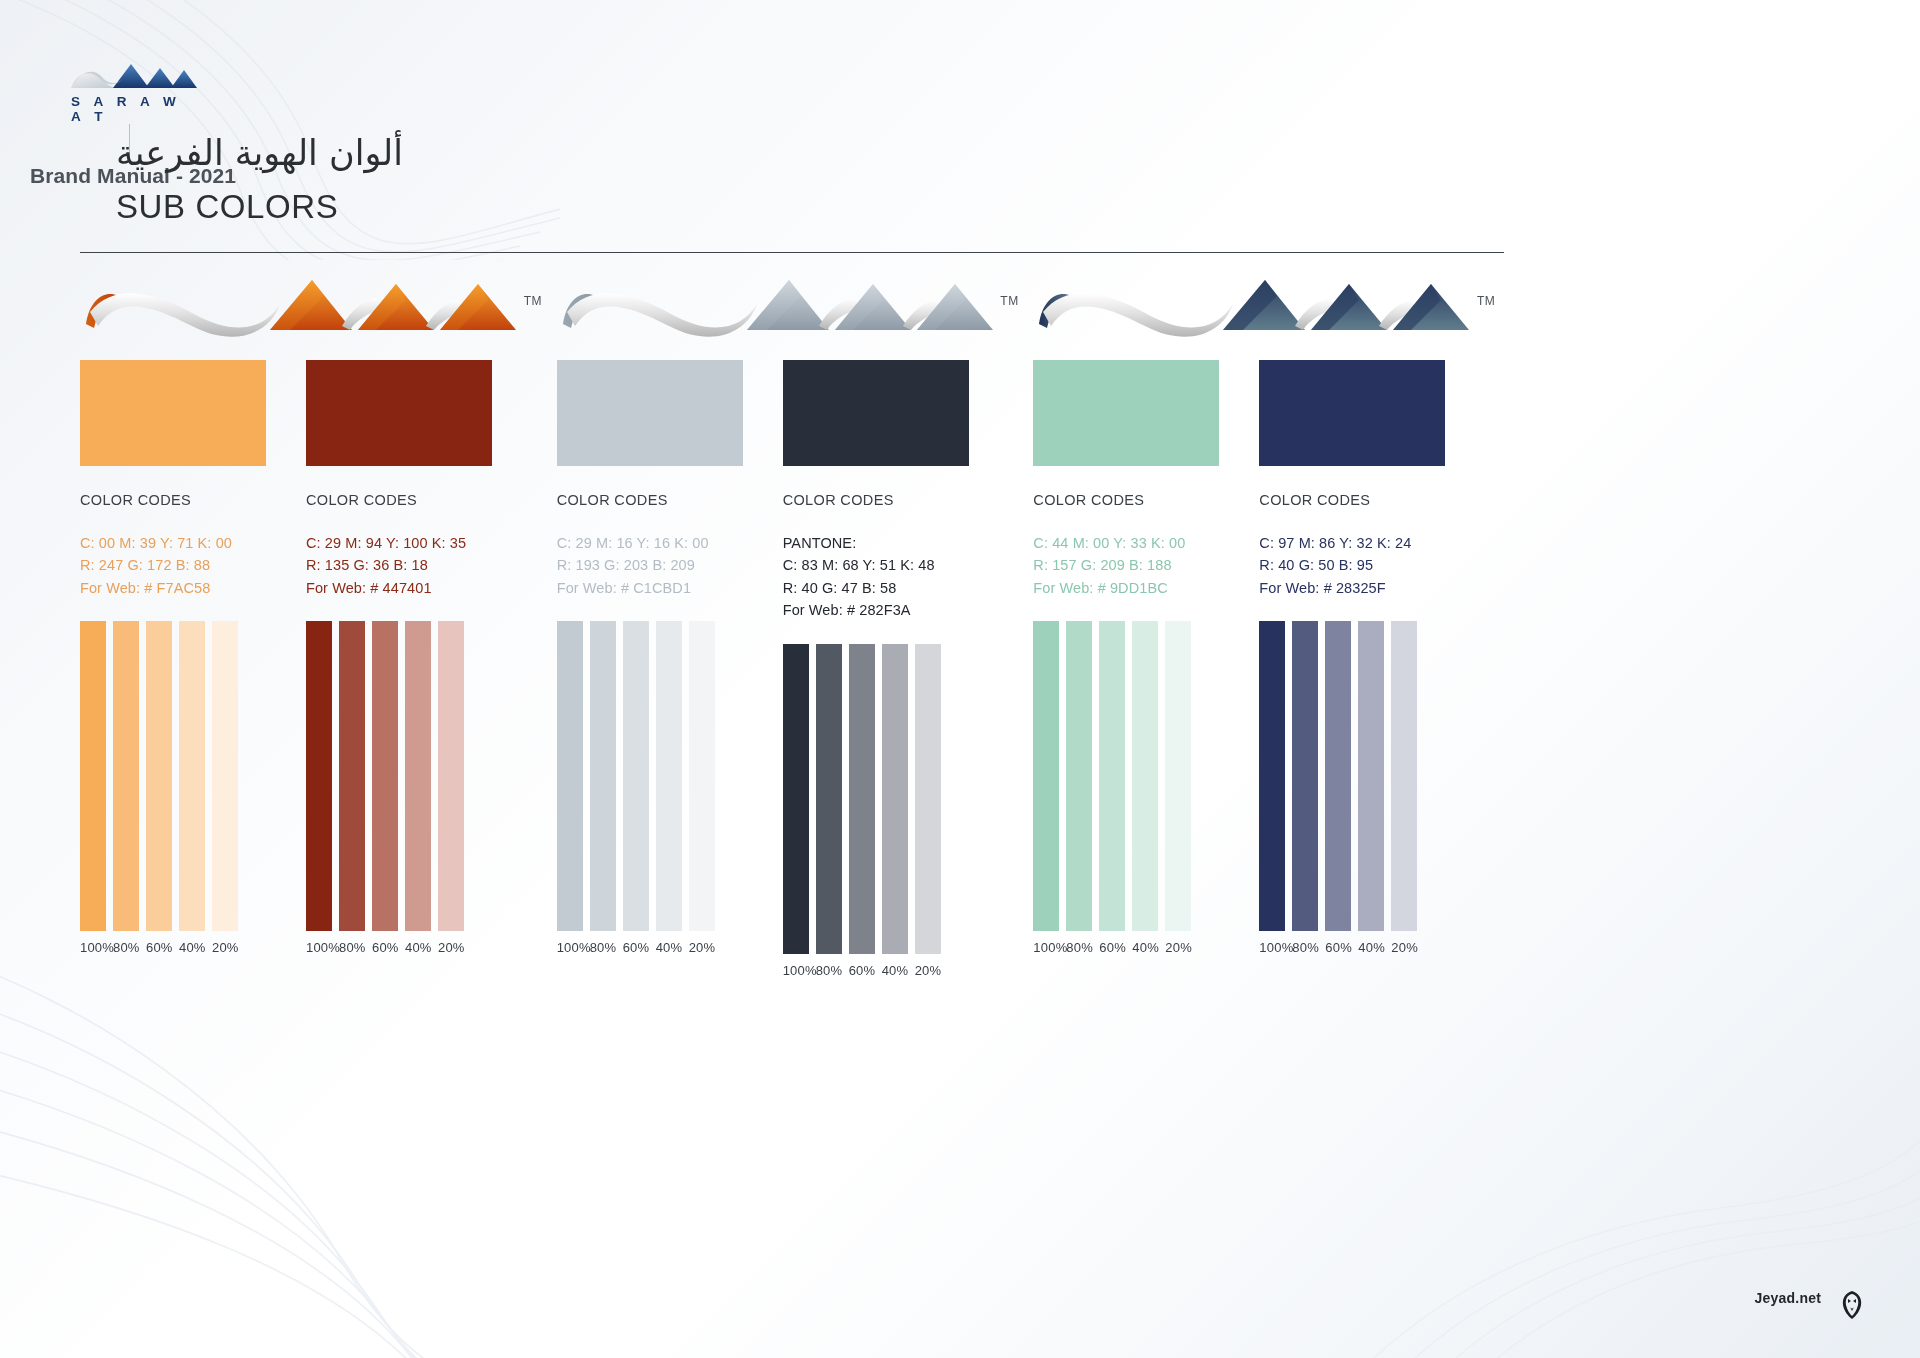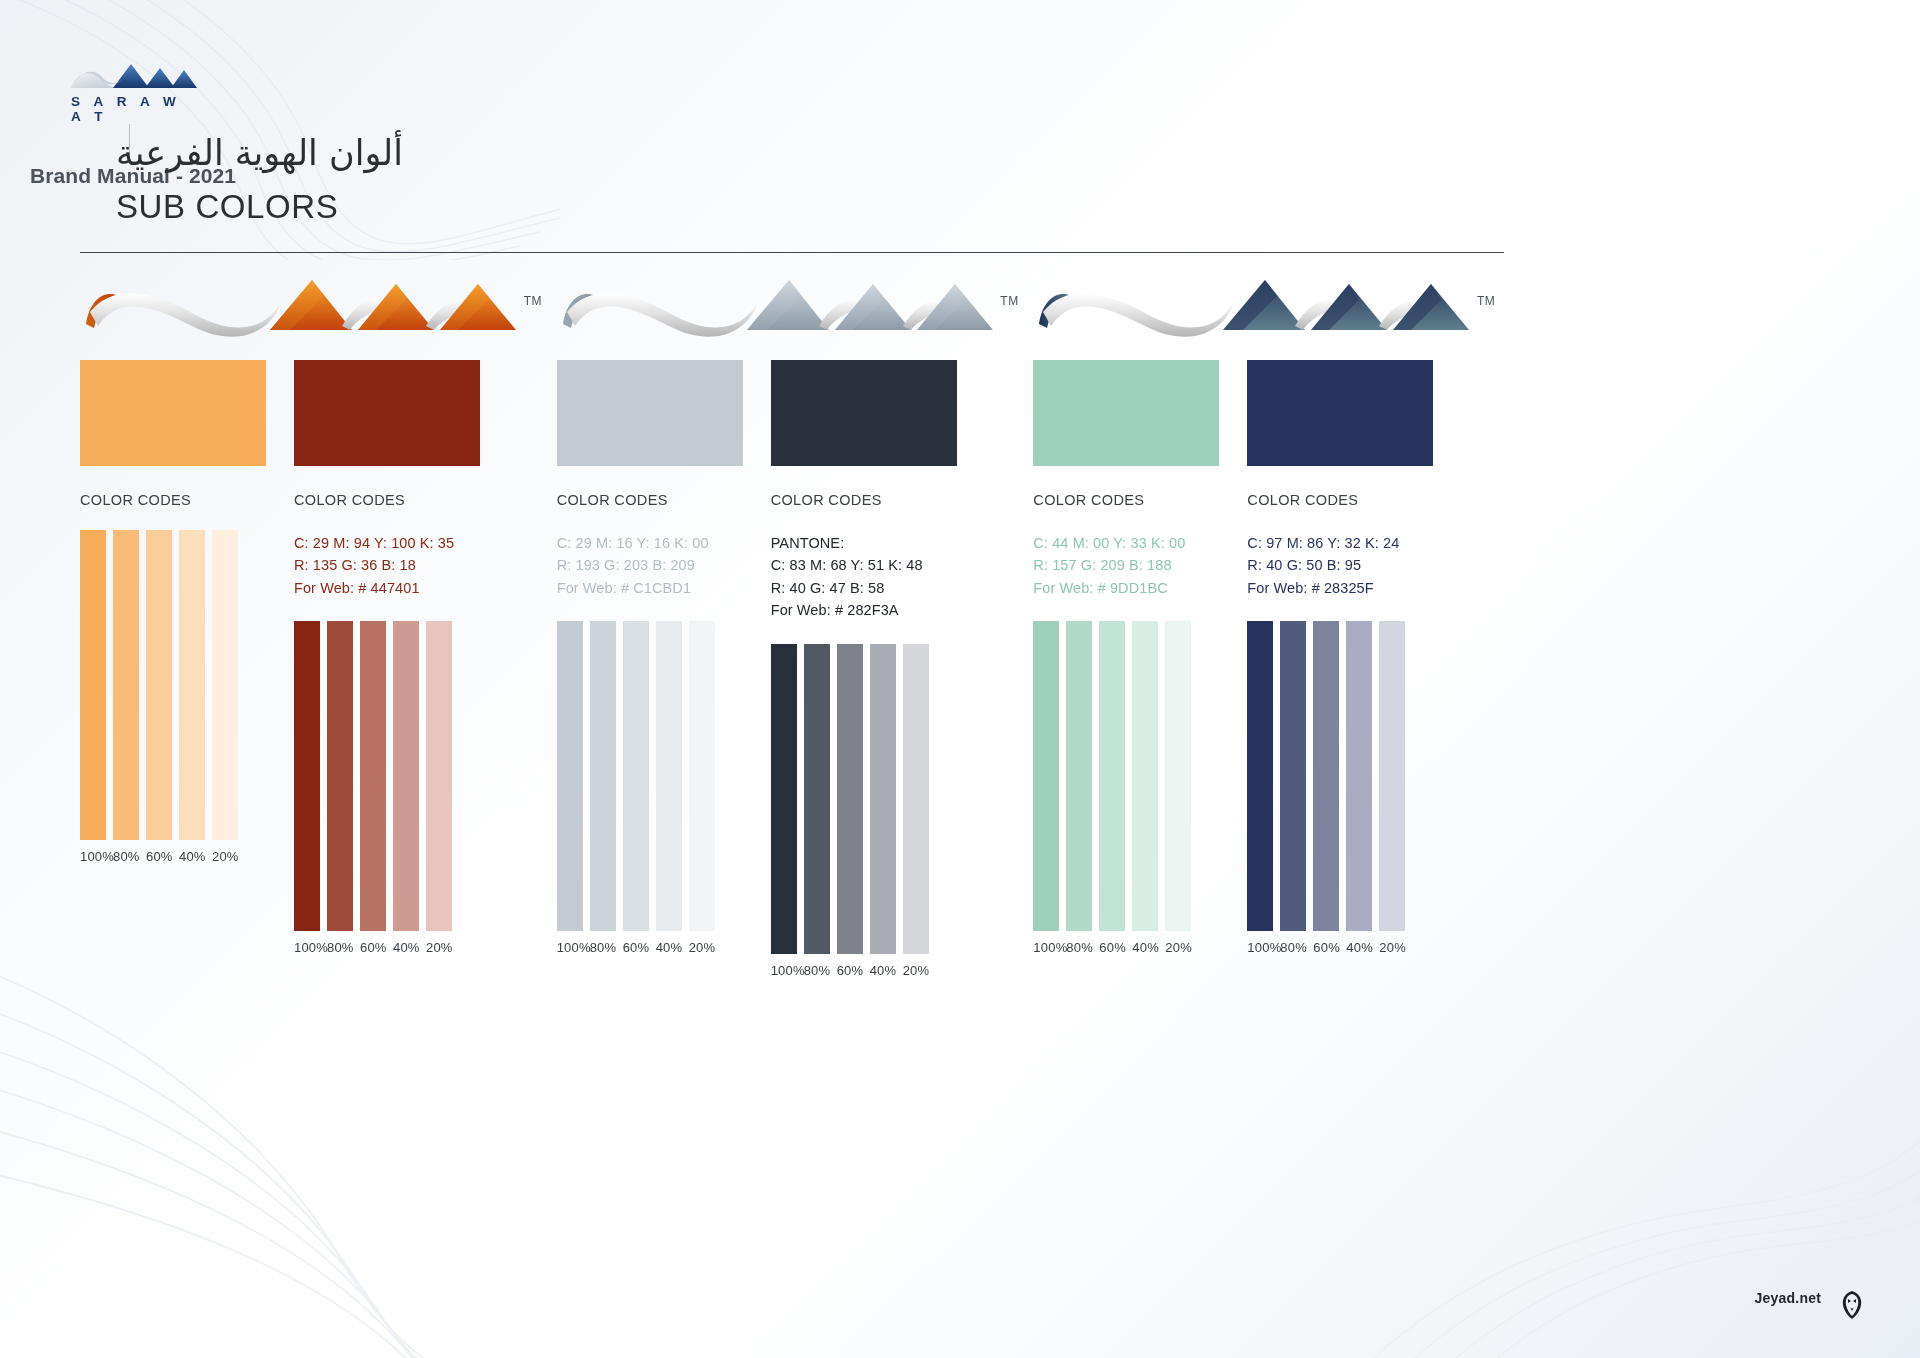--- a/index.html
+++ b/index.html
@@ -68,21 +68,21 @@
 
   .ribbon-wrap {
     position: relative; height: 82px; width: 440px; margin-left: 4px;
   }
   .ribbon-wrap svg { display: block; }
   .tm {
     position: absolute; right: -18px; top: 26px;
     font-size: 12px; color: #4b5259; letter-spacing: .5px;
   }
 
-  .swatch-row { display: flex; gap: 28px; margin-top: 10px; }
+  .swatch-row { display: flex; gap: 40px; margin-top: 10px; }
   .swatch-col { width: 186px; }
   .swatch {
     width: 186px; height: 106px; display: block;
   }
   .codes-label {
     margin-top: 26px; font-size: 14.5px; color: #3a3f45;
     letter-spacing: .35px;
   }
   .codes-body {
     margin-top: 24px; font-size: 14.5px; line-height: 1.55;
@@ -216,20 +216,23 @@
     <path d="M342 58 C 352 42, 364 34, 374 32 L 382 42 C 370 46, 356 54, 350 62 Z" fill="url(#rg0r)"></path>
     <path d="M356 62 L 394 16 L 432 62 Z" fill="url(#rg0a)"></path>
     <path d="M356 62 L 394 16 L 404 32 L 374 62 Z" fill="url(#rg0b)" opacity=".55"></path>
   </svg>
           <span class="tm">TM</span>
         </div>
         <div class="swatch-row">
           <div class="swatch-col">
             <div class="swatch" style="background:#F7AC58"></div>
        <div class="codes-label">COLOR CODES</div>
+       <div class="codes-body" style="color:#e9a05a"><span>C: 00 M: 39  Y: 71 K: 00</span>
+<span>R: 247 G: 172  B: 88</span>
+<span>For Web: # F7AC58</span></div>
             <div class="tints">
               <div class="tint-col">
                 <div class="tint-bar" style="background:#F7AC58"></div>
          <div class="tint-pct">100%</div>
               </div>
               <div class="tint-col">
                 <div class="tint-bar" style="background:#F8BC78"></div>
          <div class="tint-pct">80%</div>
               </div>
               <div class="tint-col">

